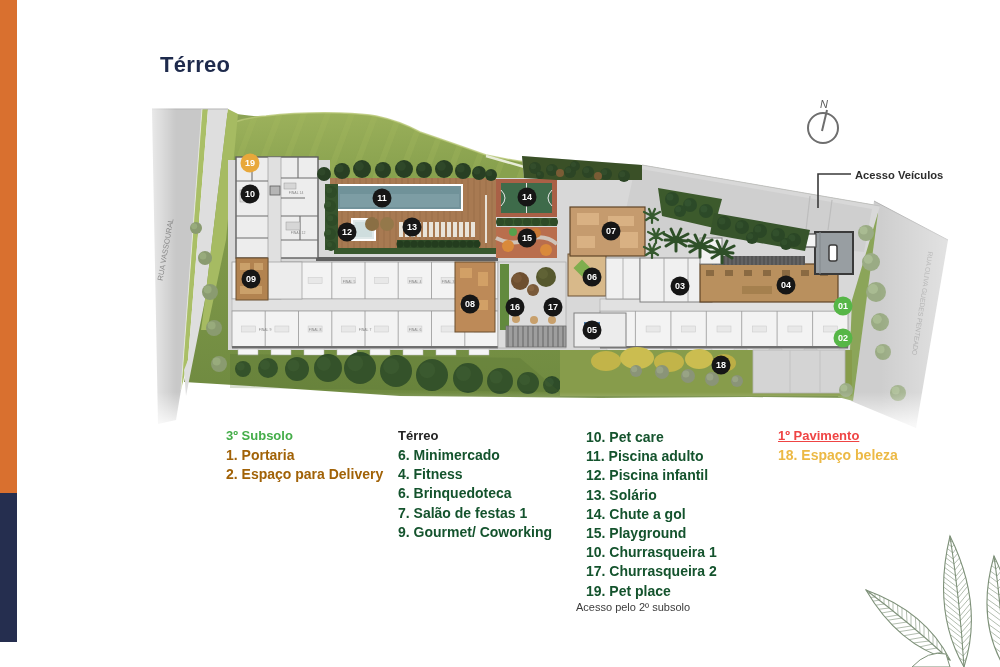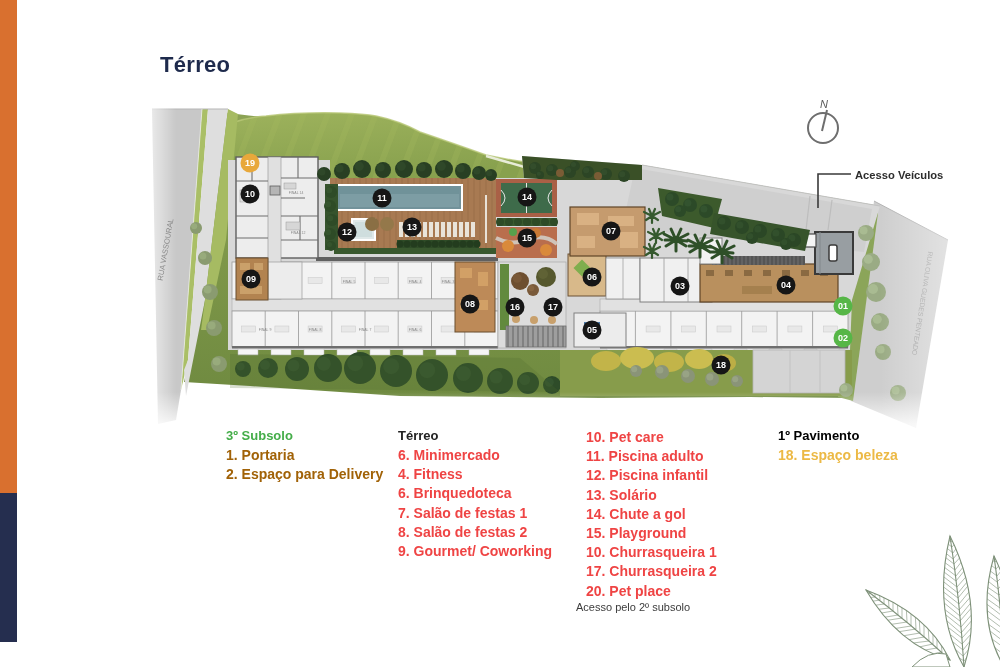--- a/index.html
+++ b/index.html
@@ -2,22 +2,22 @@
 <html><head><meta charset="utf-8">
 <style>
 html,body{margin:0;padding:0;background:#ffffff;width:1000px;height:667px;overflow:hidden;}
 body{font-family:"Liberation Sans", sans-serif;position:relative;}
 .abs{position:absolute;}
 .title{left:160px;top:52px;font-size:22px;font-weight:bold;color:#1e2a4c;letter-spacing:0.3px;}
 .hdr{font-size:13px;font-weight:bold;}
 .li{font-size:14px;font-weight:bold;line-height:19.2px;white-space:nowrap;}
 .green{color:#44ad49;}
 .greenlight{color:#a16207;}
-.dark{color:#ef4444;}
-.gold{color:#000000;}
+.dark{color:#14532d;}
+.gold{color:#ef4444;text-decoration:underline;}
 .goldlight{color:#ecb945;}
 .small{font-size:11px;font-weight:normal;color:#3c3c3c;}
 </style></head>
 <body>
 
 <div class="abs" style="left:0;top:0;width:17px;height:493px;background:#d9702f;"></div>
 
 <div class="abs" style="left:0;top:493px;width:17px;height:149px;background:#252e4f;"></div>
 
 <div class="abs title">Térreo</div>
@@ -731,33 +731,32 @@
 <div class="li greenlight">2. Espaço para Delivery</div>
 </div>
 
 <div class="abs" style="left:398px;top:428px;">
 <div class="hdr" style="color:#222222;">Térreo</div>
 <div style="height:3px"></div>
 <div class="li dark">6. Minimercado</div>
 <div class="li dark">4. Fitness</div>
 <div class="li dark">6. Brinquedoteca</div>
 <div class="li dark">7. Salão de festas 1</div>
-<div class="li dark">8. Salão de festas 2</div>
 <div class="li dark">9. Gourmet/ Coworking</div>
 </div>
 
 <div class="abs" style="left:586px;top:428px;">
 <div class="li dark">10. Pet care</div>
 <div class="li dark">11. Piscina adulto</div>
 <div class="li dark">12. Piscina infantil</div>
 <div class="li dark">13. Solário</div>
 <div class="li dark">14. Chute a gol</div>
 <div class="li dark">15. Playground</div>
 <div class="li dark">10. Churrasqueira 1</div>
 <div class="li dark">17. Churrasqueira 2</div>
-<div class="li dark">20. Pet place</div>
+<div class="li dark">19. Pet place</div>
 <div class="small" style="margin-left:-10px;">Acesso pelo 2º subsolo</div>
 </div>
 
 <div class="abs" style="left:778px;top:428px;">
 <div class="hdr gold">1º Pavimento</div>
 <div style="height:3px"></div>
 <div class="li goldlight">18. Espaço beleza</div>
 </div>
 </body></html>

